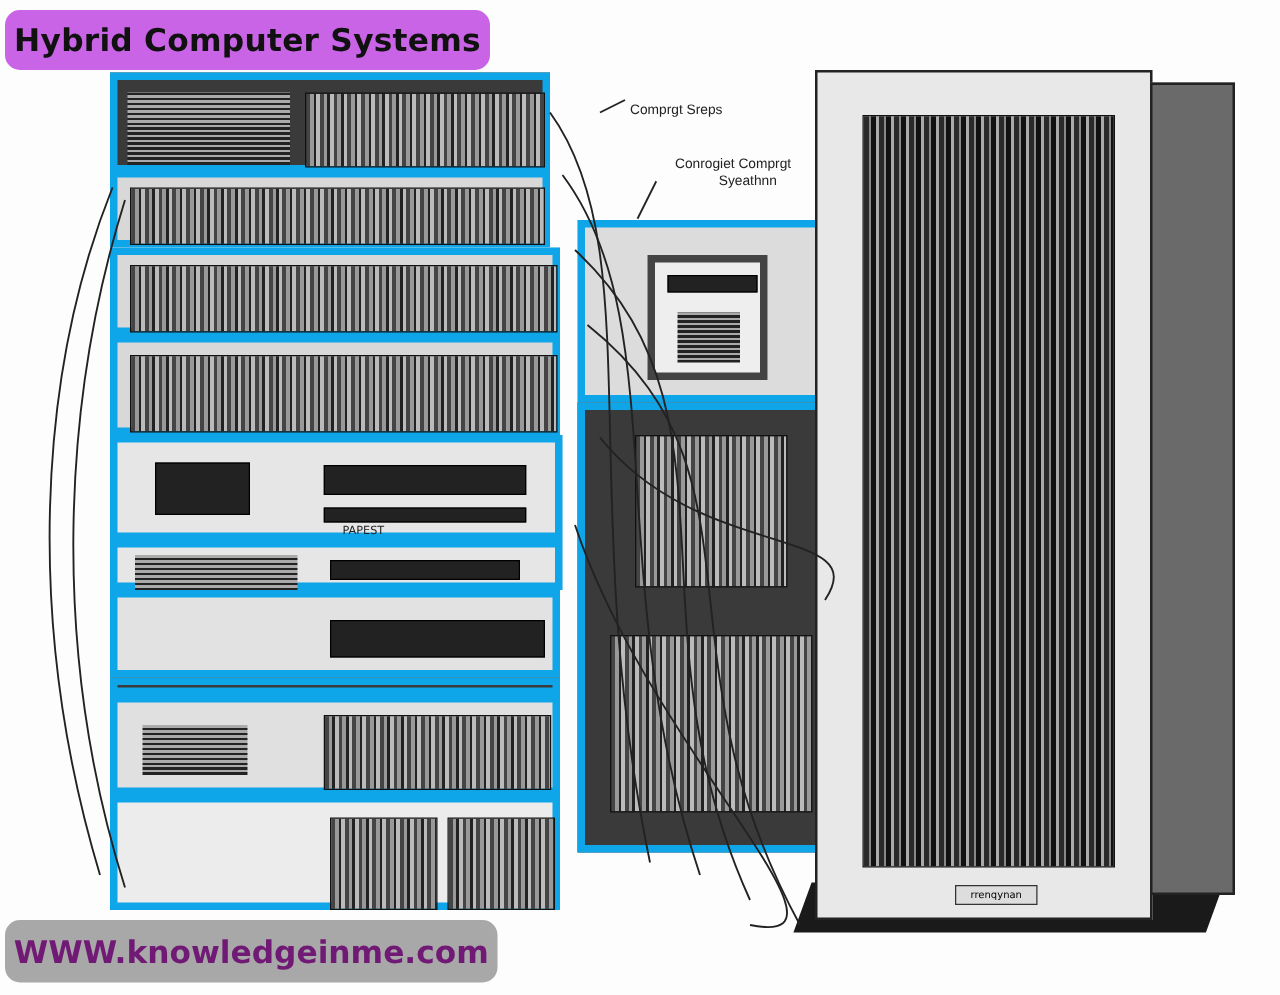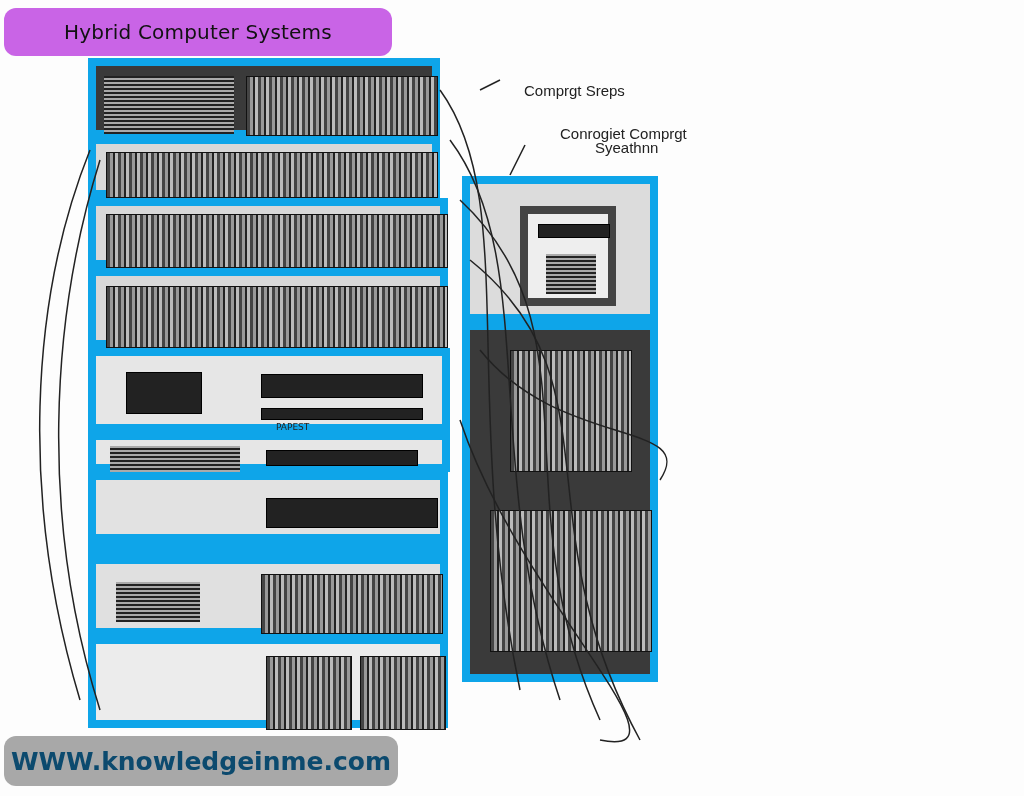--- a/index.html
+++ b/index.html
@@ -1,25 +1,25 @@
 <!DOCTYPE html>
 <html><head>
 <meta charset="utf-8">
 <style>
   html, body { margin:0; padding:0; }
   body { width:1024px; height:796px; background:#fdfdfd; position:relative; overflow:hidden; font-family:"DejaVu Sans", sans-serif; }
   .scene { position:absolute; inset:0; }
   .title-badge { position:absolute; left:4px; top:8px; width:388px; height:48px; background:#c964e6; border-radius:12px; display:flex; align-items:center; justify-content:center; z-index:5; }
-  .title-badge span { font-weight:normal; font-size:20px; color:#111; letter-spacing:0.2px; }
+  .title-badge span { font-weight:bold; font-size:25px; color:#111; letter-spacing:0.2px; }
   .footer-badge { position:absolute; left:4px; top:736px; width:394px; height:50px; background:#a8a8a8; border-radius:12px; display:flex; align-items:center; justify-content:center; z-index:5; }
-  .footer-badge span { font-weight:bold; font-size:25px; color:#0c4a6e; }
-  .callout { position:absolute; font-family:"Liberation Sans", sans-serif; font-size:15px; color:#222; z-index:4;margin-left:20px; }
+  .footer-badge span { font-weight:bold; font-size:25px; color:#701a75; }
+  .callout { position:absolute; font-family:"Liberation Sans", sans-serif; font-size:11px; color:#222; z-index:4; }
   
   .rack-left { position:absolute; left:88px; top:58px; width:368px; height:670px; }
-  .unit { position:absolute; left:0; border:8px solid #0ea5e9; background:#d8d8d8; box-sizing:border-box; }
+  .unit { position:absolute; left:0; border:6px solid #0ea5e9; background:#d8d8d8; box-sizing:border-box; }
   .unit.dark { background:#3a3a3a; }
   .circuit { position:absolute; background:repeating-linear-gradient(90deg,#444 0 3px,#999 3px 6px,#222 6px 8px,#bbb 8px 11px); border:1px solid #111; }
   .slot { position:absolute; background:#222; border:1px solid #000; }
   .vent { position:absolute; background:repeating-linear-gradient(0deg,#222 0 2px,#aaa 2px 4px); }
   .mid-unit { position:absolute; left:462px; top:176px; width:196px; height:520px; }
   .cabinet { position:absolute; left:652px; top:56px; width:336px; height:690px; }
   .wires { position:absolute; inset:0; pointer-events:none; }
 </style>
 </head>
 <body>
@@ -70,20 +70,28 @@
         <div class="slot" style="left:10px;top:10px;width:70px;height:12px;"></div>
         <div class="vent" style="left:18px;top:40px;width:50px;height:40px;"></div>
       </div>
     </div>
     <div class="unit dark" style="top:146px;width:196px;height:360px;">
       <div class="circuit" style="left:40px;top:20px;width:120px;height:120px;"></div>
       <div class="circuit" style="left:20px;top:180px;width:160px;height:140px;"></div>
     </div>
   </div>
 
+  <div class="cabinet">
+    <div style="position:absolute;left:0;top:0;width:270px;height:680px;background:#e8e8e8;border:2px solid #222;box-sizing:border-box;">
+      <div class="circuit" style="left:36px;top:34px;width:200px;height:600px;background:repeating-linear-gradient(90deg,#2a2a2a 0 4px,#888 4px 6px,#111 6px 10px,#aaa 10px 12px);"></div>
+      <div style="position:absolute;left:110px;top:650px;width:64px;height:14px;border:1px solid #333;background:#ddd;font-size:8px;text-align:center;line-height:14px;">rrenqynan</div>
+    </div>
+    <div style="position:absolute;left:268px;top:10px;width:68px;height:650px;background:#6a6a6a;border:2px solid #222;box-sizing:border-box;"></div>
+    <div style="position:absolute;left:-10px;top:650px;width:330px;height:40px;background:#1a1a1a;transform:skewX(-20deg);z-index:-1;"></div>
+  </div>
 
   <svg class="wires" width="1024" height="796">
     <g fill="none" stroke="#222" stroke-width="1.5">
       <path d="M90 150 C30 300 20 500 80 700"></path>
       <path d="M100 160 C50 320 40 520 100 710"></path>
       <path d="M440 90 C520 200 460 400 520 690"></path>
       <path d="M450 140 C540 260 480 460 560 700"></path>
       <path d="M460 200 C600 330 500 500 600 720"></path>
       <path d="M470 260 C620 380 520 520 640 740"></path>
       <path d="M480 350 C560 450 700 420 660 480"></path>

